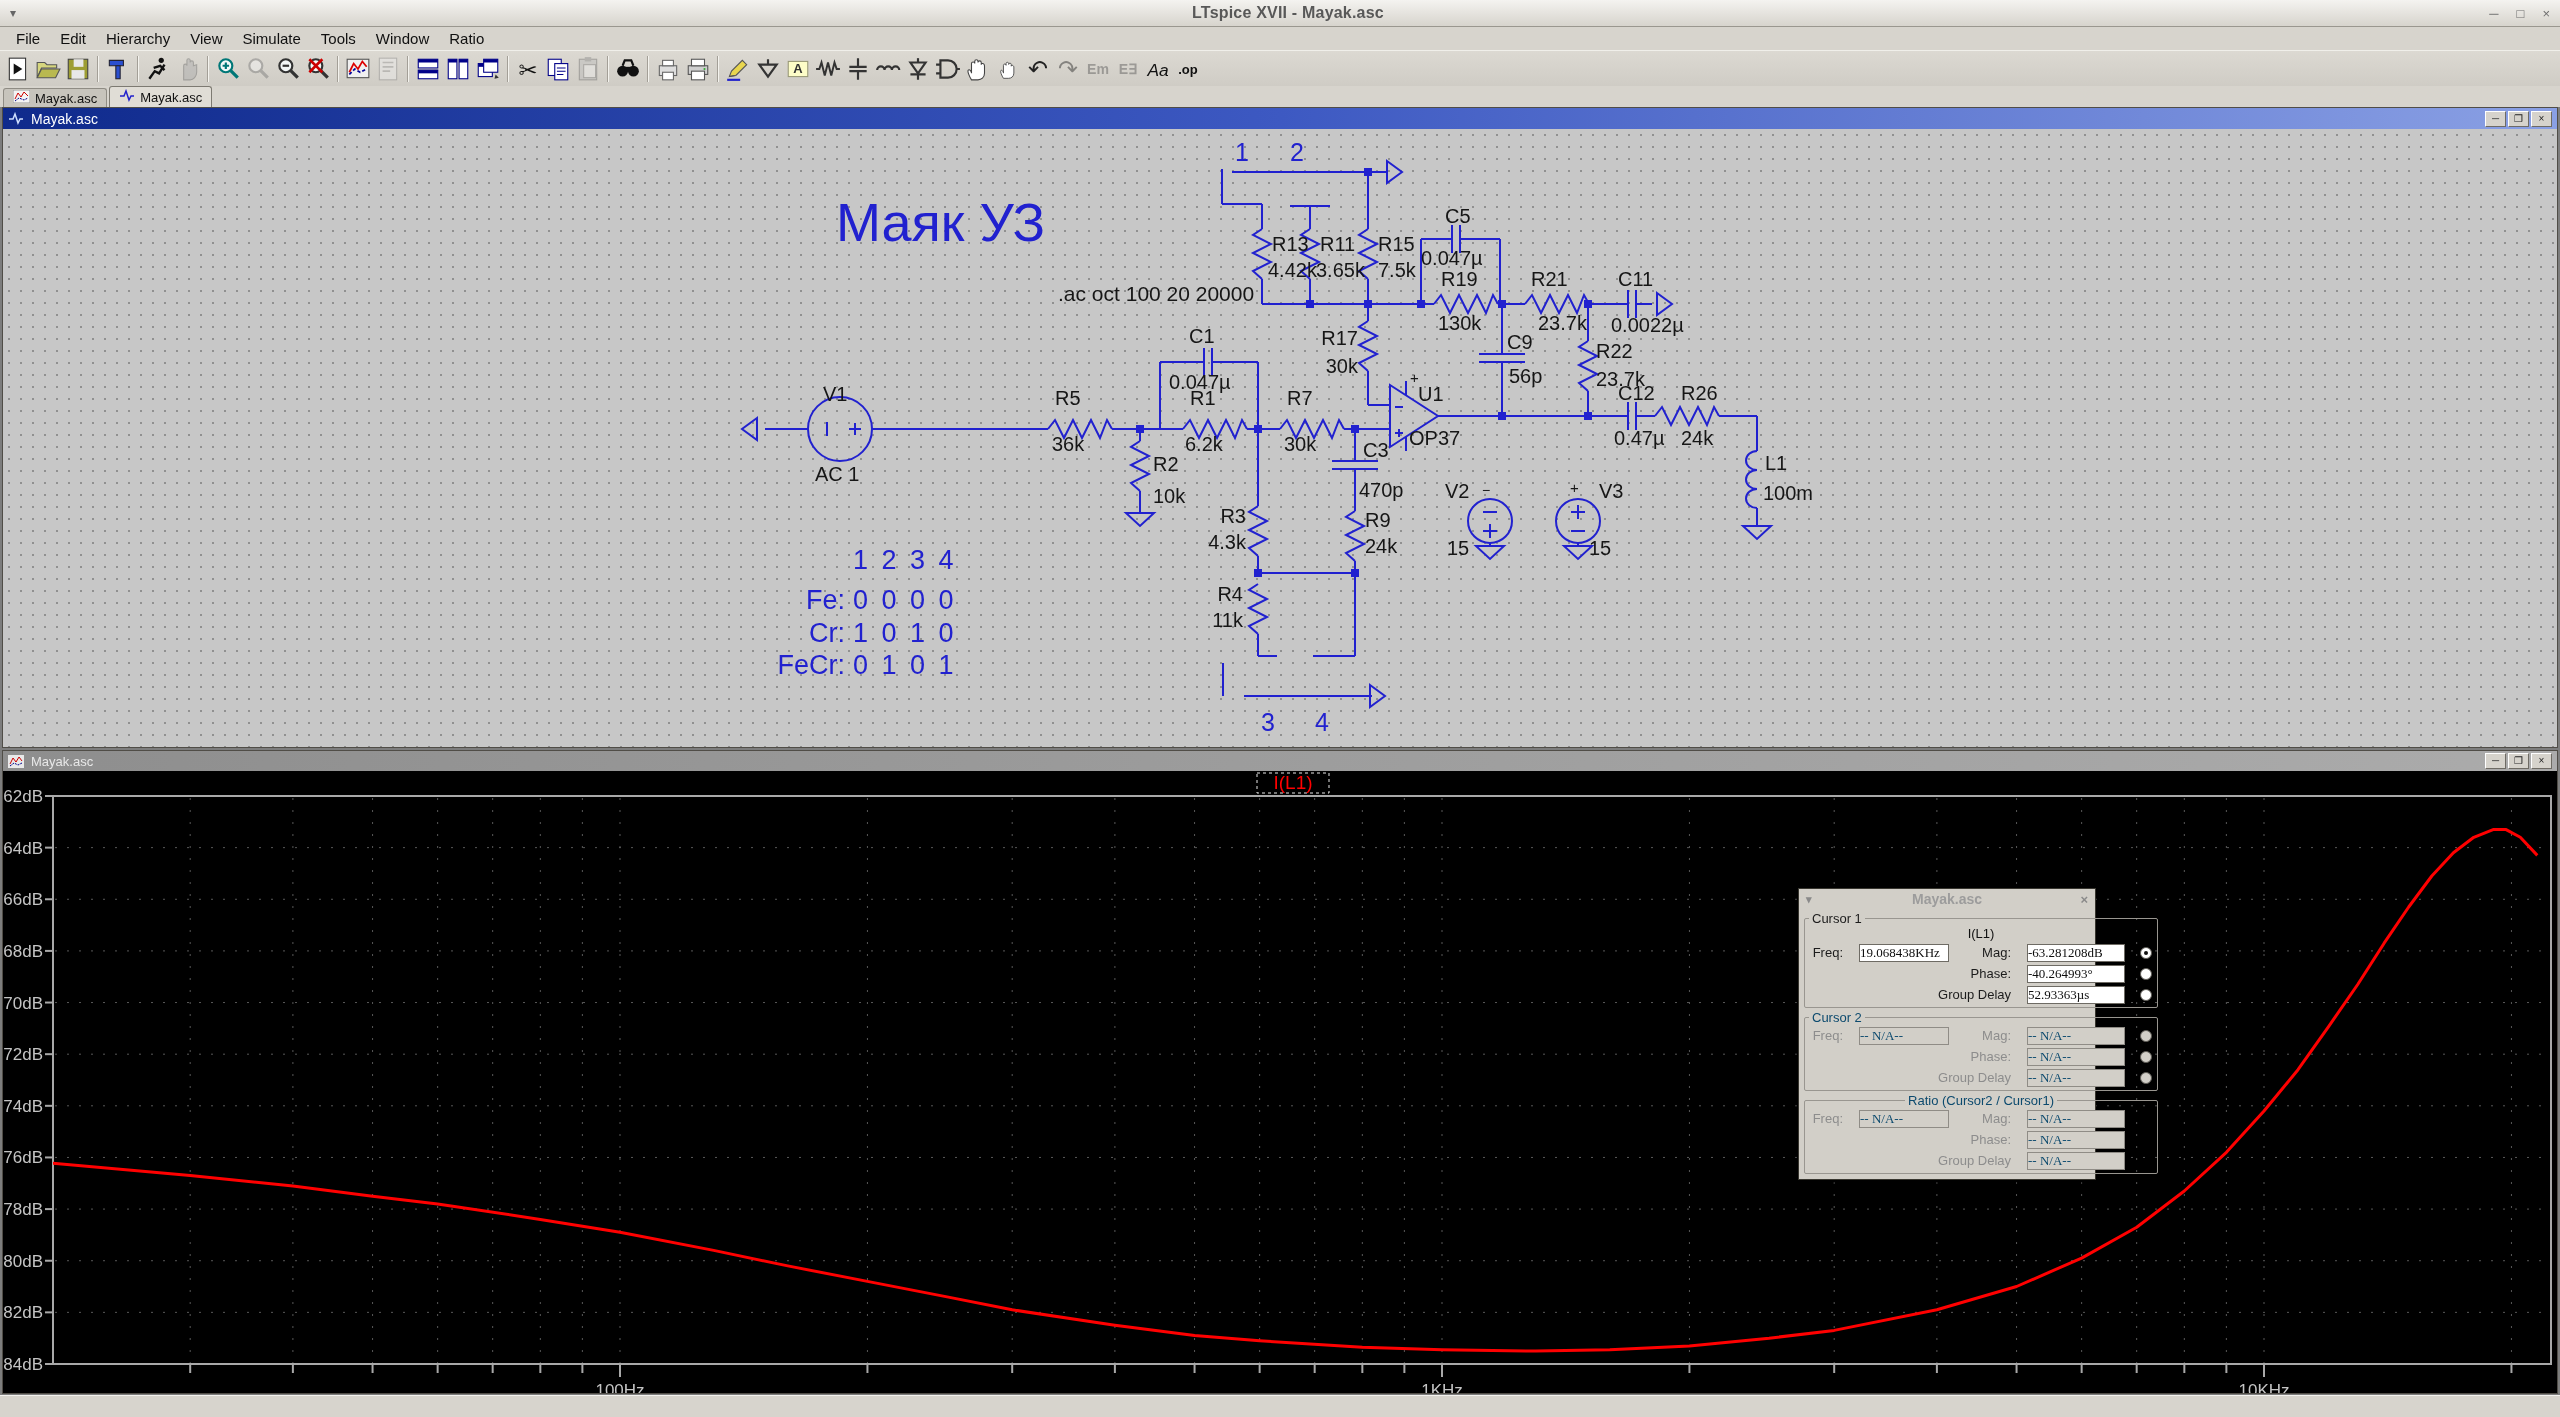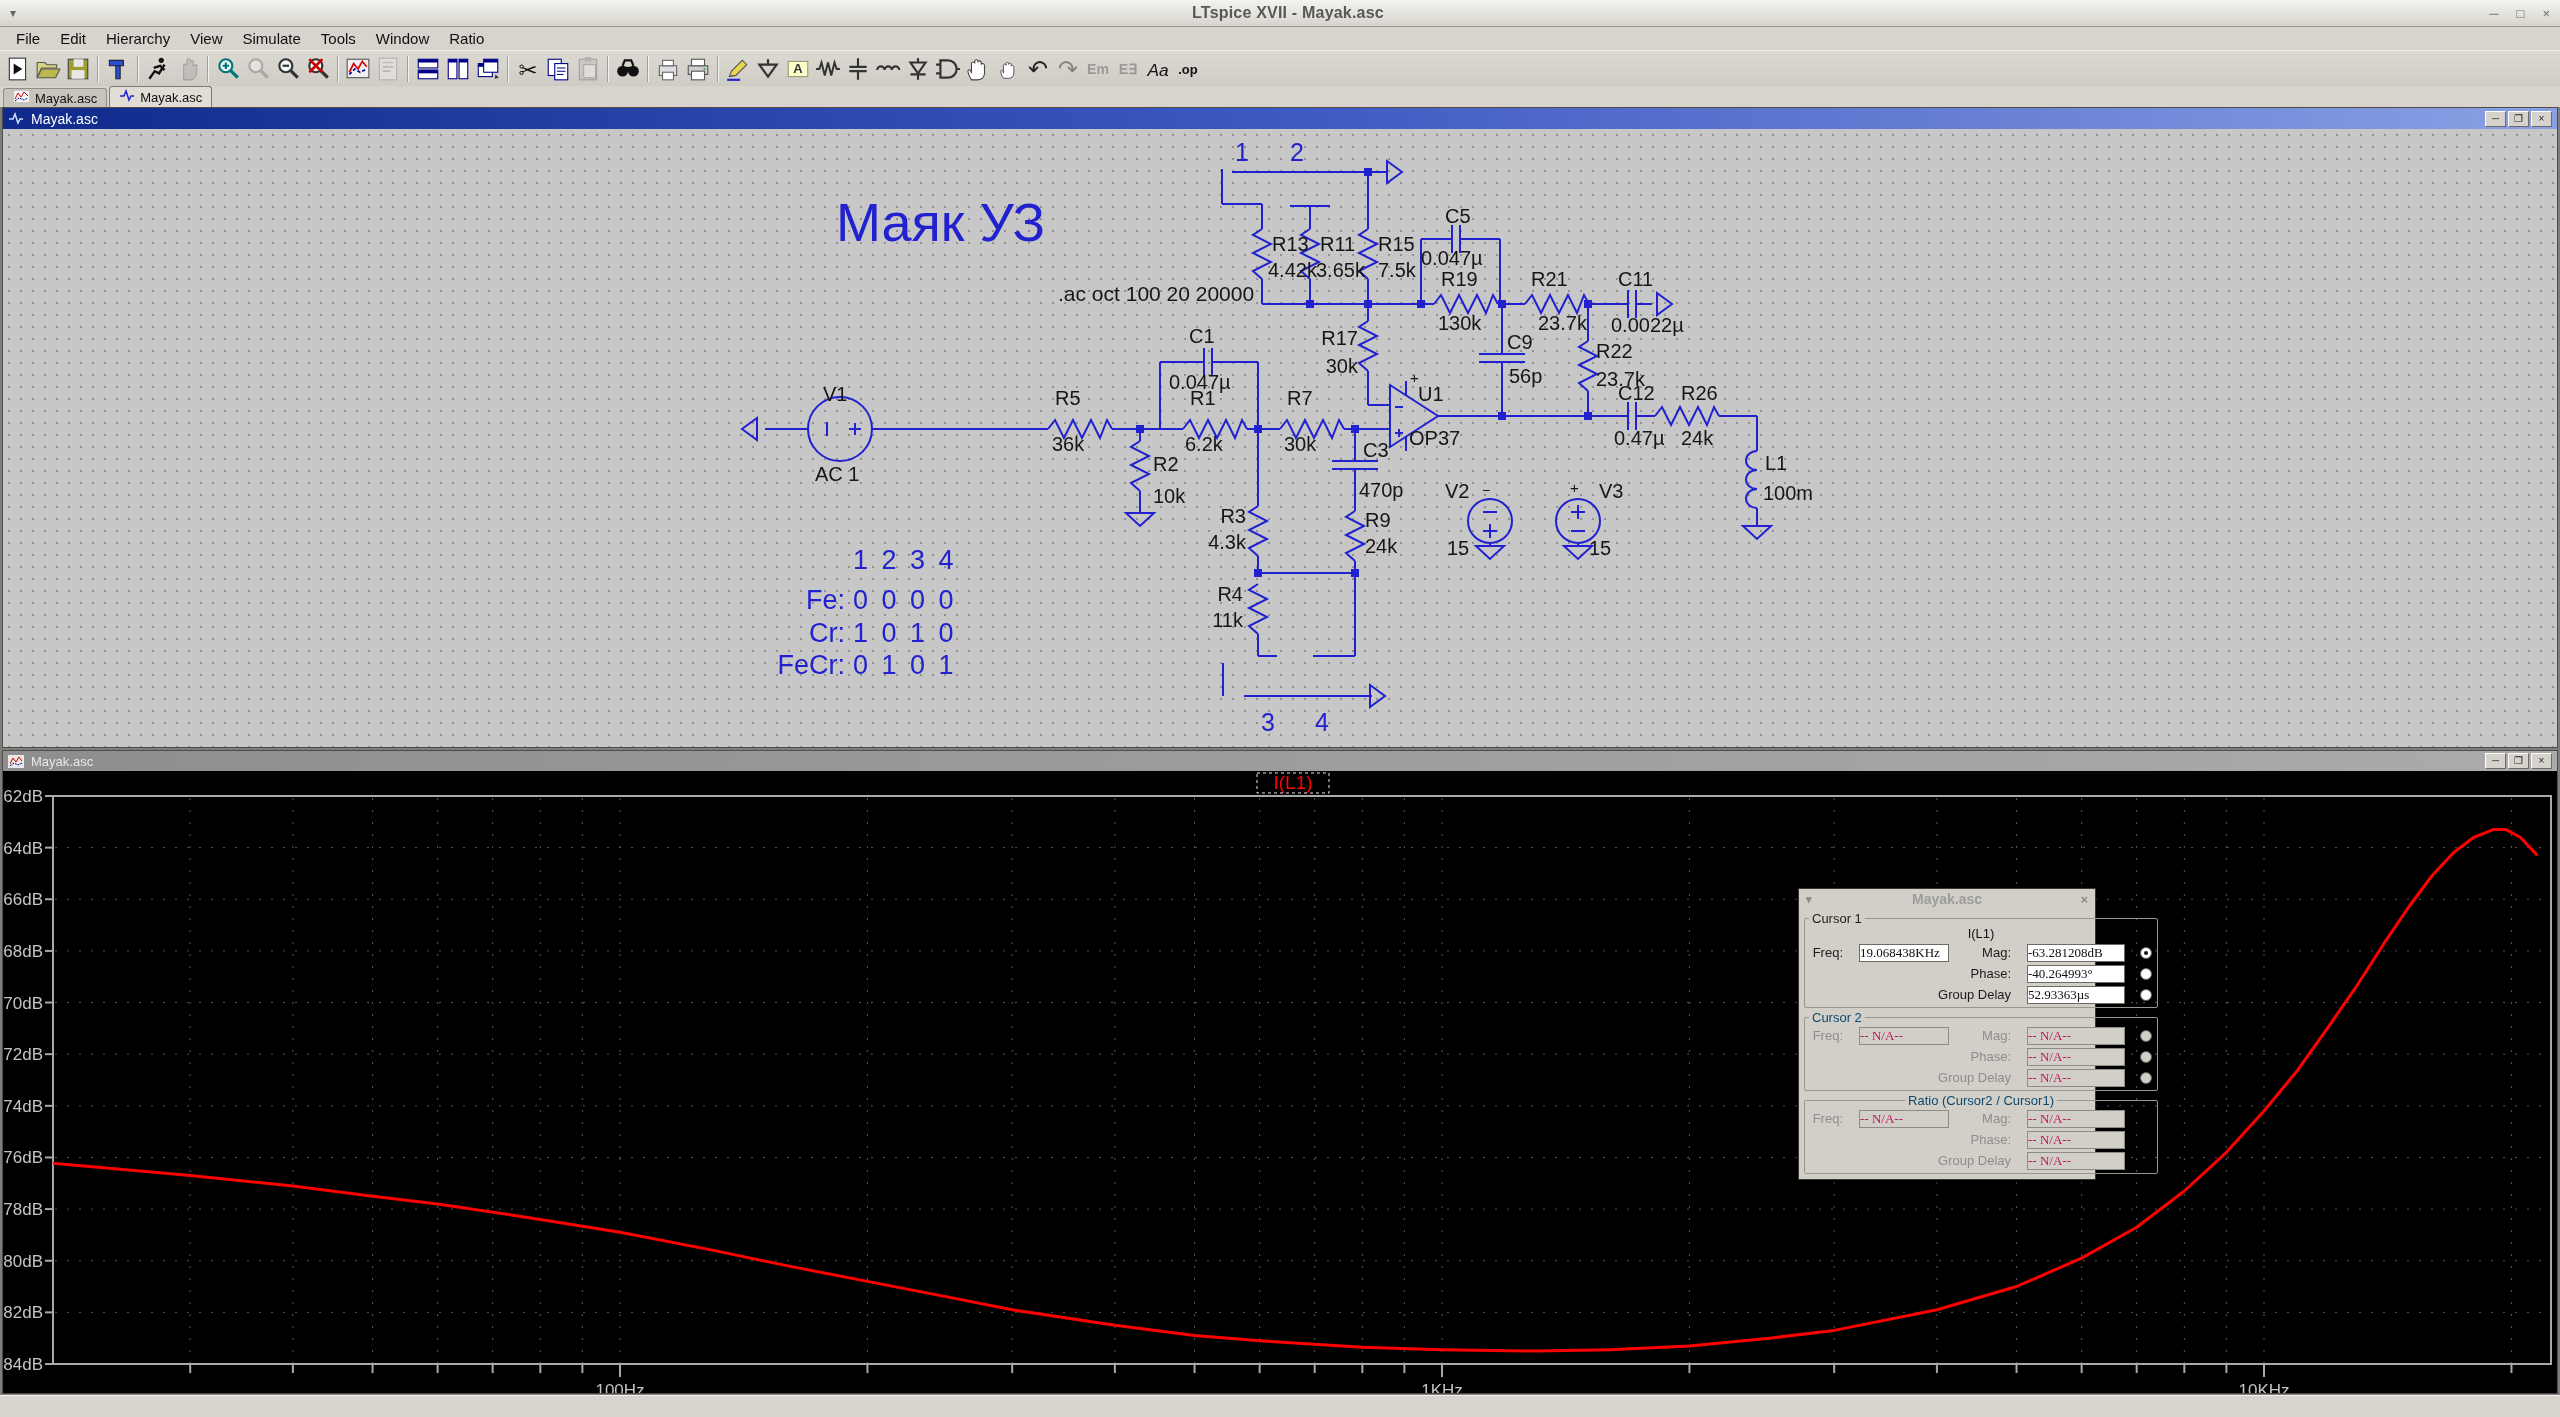--- a/index.html
+++ b/index.html
@@ -36,21 +36,21 @@
 fieldset.grp{border:1px solid #999690;border-radius:2px;margin-top:2px;padding:0 4px 2px;position:relative}
 fieldset.grp legend{padding:0 3px;font-size:13px;color:#1c1c1c}
 fieldset.grp.dim legend{color:#0c4a6e}
 fieldset.grp.centerleg legend{margin:0 auto}
 .cd-trace{text-align:center;height:16px;color:#111}
 .cd-grid{display:grid;grid-template-columns:36px 90px 50px 98px 14px;grid-auto-rows:21px;align-items:center;column-gap:14px}
 .cd-lab{text-align:right;padding-right:2px;color:#1c1c1c;white-space:nowrap}
 .dim .cd-lab{color:#8d8d8d}
 .gdlab{grid-column:1/4;justify-self:end}
 .cd-fld{height:18px;border:1px solid #6e6b64;background:#fff;color:#0d0d0d;font-size:13px;width:100%;font-family:Liberation Serif, serif}
-.dim .cd-fld{background:#d2cfc8;color:#be185d;border-color:#8f8c86}
+.dim .cd-fld{background:#d2cfc8;color:#0c4a6e;border-color:#8f8c86}
 .radio{width:12px;height:12px;border-radius:50%;border:1px solid #5f5d57;background:#fff;justify-self:center;position:relative}
 .radio.sel::after{content:"";position:absolute;left:3px;top:3px;width:4px;height:4px;border-radius:50%;background:#111}
 .dim .radio{background:#d2cfc8}
 text{font-family:"Liberation Sans",sans-serif}
 </style>
 </head>
 <body>
 
 <div class="titlebar">
   <span class="app-icon">▾</span>

